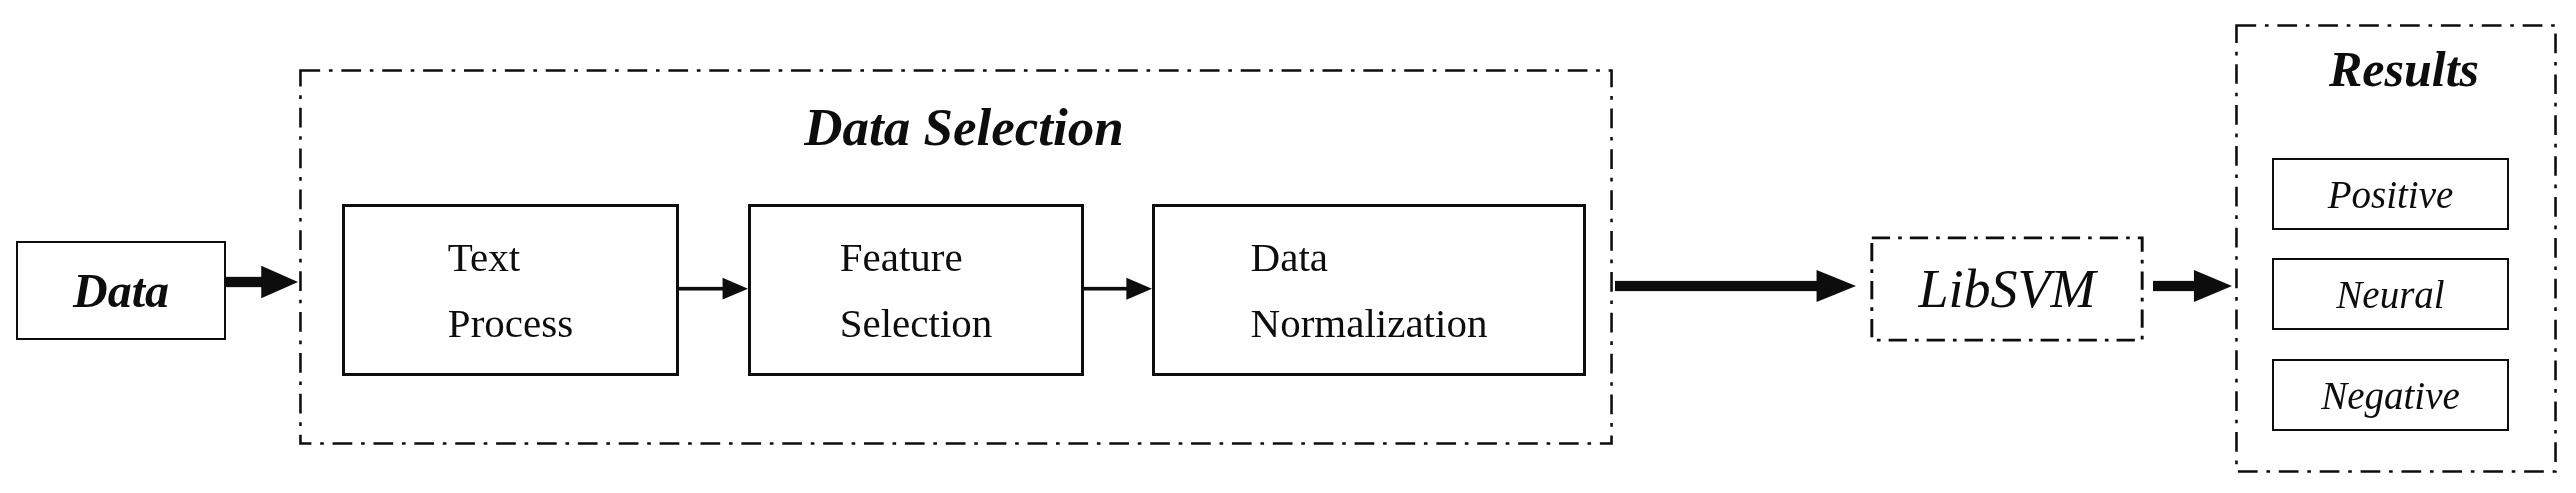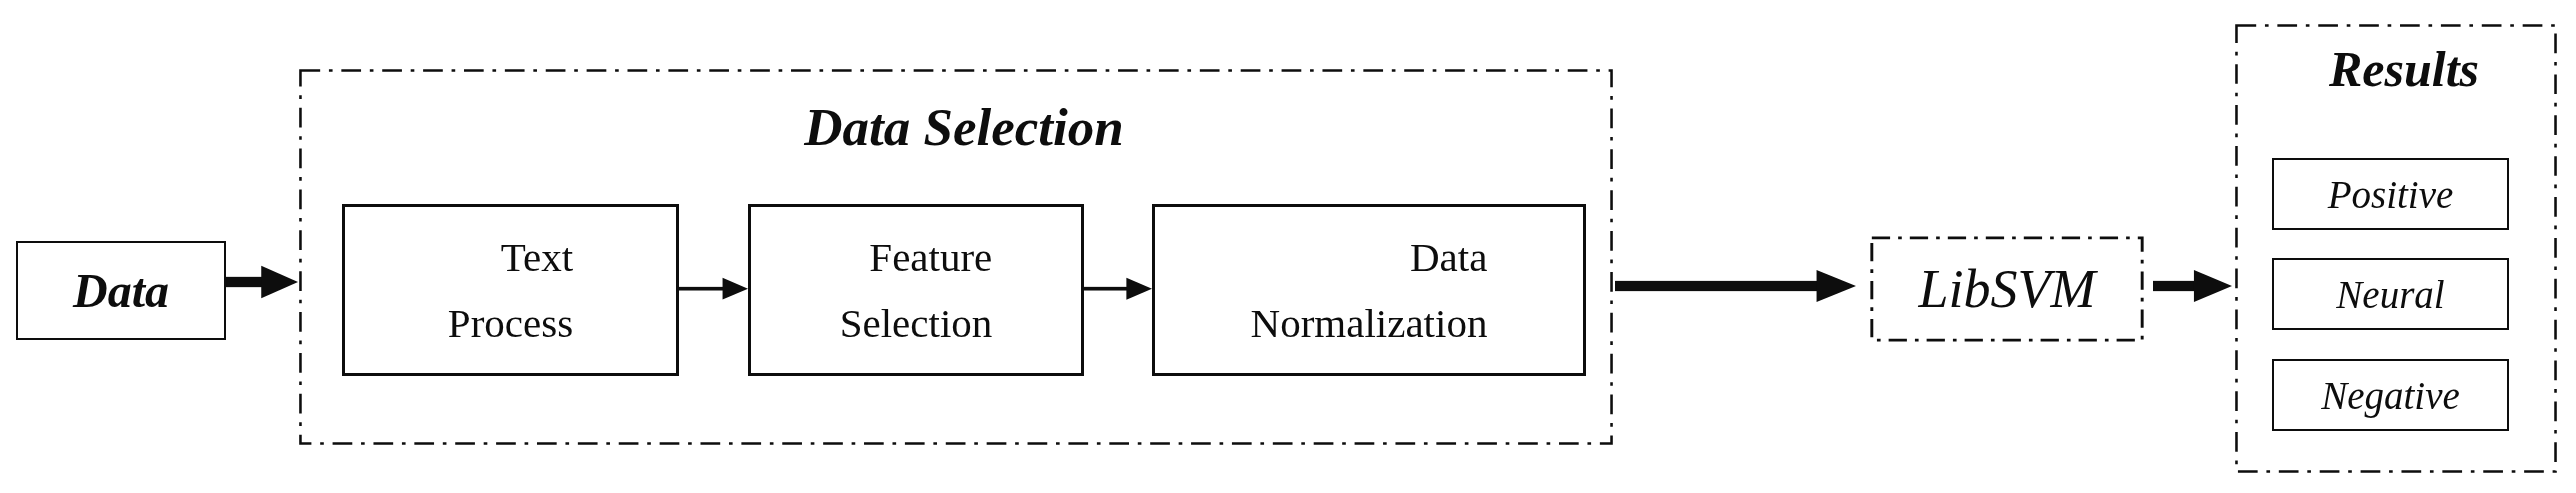--- a/index.html
+++ b/index.html
@@ -19,21 +19,21 @@
 
   
   .solid-box {
     position: absolute;
     box-sizing: border-box;
     background: #ffffff;
     border: 3.6px solid #0d0d0d;
     display: flex;
     align-items: center;
     justify-content: center;
-    text-align: right;
+    text-align: left;
   }
   .data-box {
     left: 16px; top: 241px; width: 210px; height: 99px;
     border-width: 2.9px;
     font-size: 48px; font-weight: bold; font-style: italic;
   }
   .step-box {
     top: 204px; height: 172px;
     font-size: 41px; line-height: 1.62;
     white-space: pre-line;

